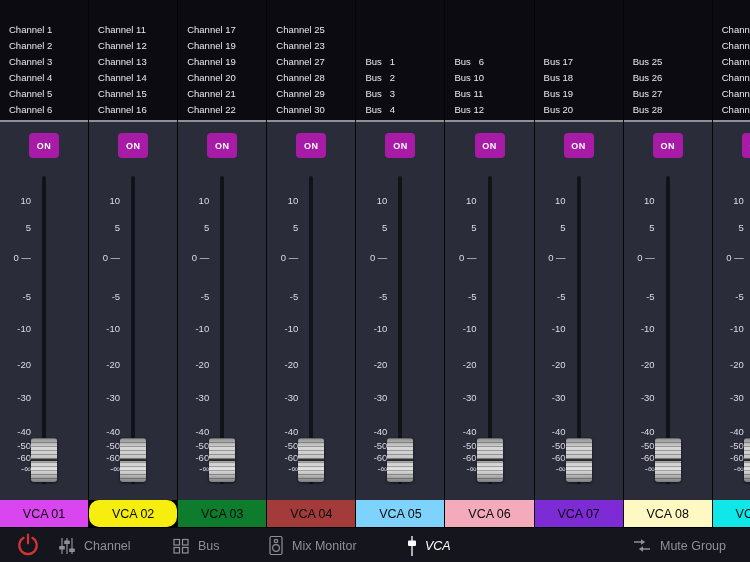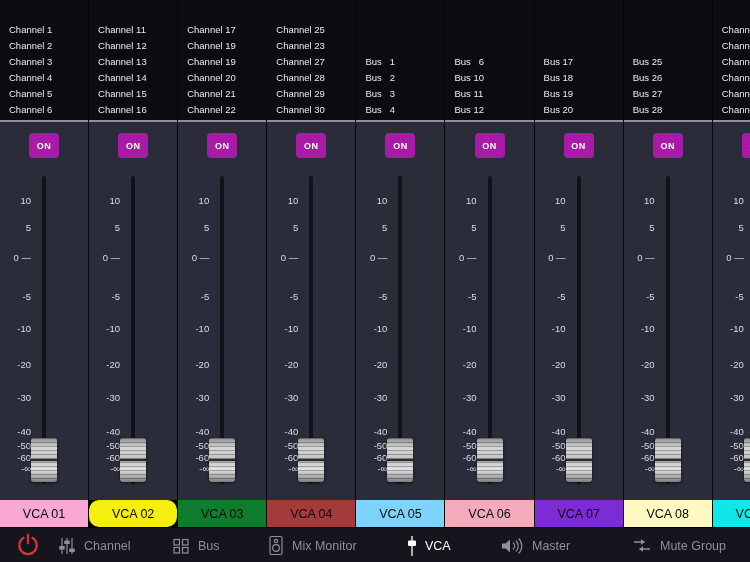--- a/index.html
+++ b/index.html
@@ -110,21 +110,21 @@
     background: none; border: none; padding: 0;
     font-family: "Liberation Sans", sans-serif;
     font-size: 12.5px;
     cursor: pointer;
   }
   .tb-item.active { color: #ffffff; }
   .tb-item svg { display: block; }
   #tb-channel    { left: 58px; }
   #tb-bus        { left: 172px; }
   #tb-mixmonitor { left: 268px; }
-  #tb-vca        { left: 407px; }
+  #tb-vca        { left: 407px; font-style: italic; }
   #tb-master     { left: 500px; }
   #tb-mutegroup  { left: 632px; }
 </style>
 </head>
 <body>
 
 <div id="app">
 
   <div id="strips">
     <div class="strip">
@@ -147,21 +147,21 @@
             <span style="top: 237px;">-20</span>
             <span style="top: 270px;">-30</span>
             <span style="top: 304px;">-40</span>
             <span style="top: 318px;">-50</span>
             <span style="top: 330px;">-60</span>
             <span style="top: 341px;">-∞</span>
           </div>
         <div class="track"></div>
         <div class="cap"></div>
       </div>
-      <div class="vca-label" style="background: #f9a8d4;">VCA 01</div>
+      <div class="vca-label" style="background: #d946ef;">VCA 01</div>
     </div>
 
     <div class="strip">
       <div class="assign">
           <div class="row">Channel 11</div>
           <div class="row">Channel 12</div>
           <div class="row">Channel 13</div>
           <div class="row">Channel 14</div>
           <div class="row">Channel 15</div>
           <div class="row">Channel 16</div>
@@ -440,31 +440,20 @@
     <button class="tb-item active" id="tb-vca">
       <span>
         <svg width="10" height="22" viewBox="0 0 10 22">
           <line x1="5" y1="1" x2="5" y2="21" stroke="currentColor" stroke-width="1.3"></line>
           <rect x="1" y="5.5" width="8" height="5.5" rx="1" fill="currentColor"></rect>
         </svg>
       </span>
       <span>VCA</span>
     </button>
 
-    <button class="tb-item" id="tb-master">
-      <span>
-        <svg width="24" height="18" viewBox="0 0 24 18" fill="none" stroke="currentColor" stroke-width="1.2">
-          <path d="M2 6.5 H5.5 L10 2.5 V15.5 L5.5 11.5 H2 Z" fill="currentColor" stroke="none"></path>
-          <path d="M13 5.5 a4.5 4.5 0 0 1 0 7"></path>
-          <path d="M15.8 3.5 a7.5 7.5 0 0 1 0 11"></path>
-          <path d="M18.6 1.5 a10.5 10.5 0 0 1 0 15"></path>
-        </svg>
-      </span>
-      <span>Master</span>
-    </button>
 
     <button class="tb-item" id="tb-mutegroup">
       <span>
         <svg width="20" height="17" viewBox="0 0 20 17">
           <line x1="2" y1="5" x2="9" y2="5" stroke="currentColor" stroke-width="1.5"></line>
           <path d="M9 2.2 L13.2 5 L9 7.8 Z" fill="currentColor"></path>
           <line x1="18" y1="12" x2="11" y2="12" stroke="currentColor" stroke-width="1.5"></line>
           <path d="M11 9.2 L6.8 12 L11 14.8 Z" fill="currentColor"></path>
         </svg>
       </span>

